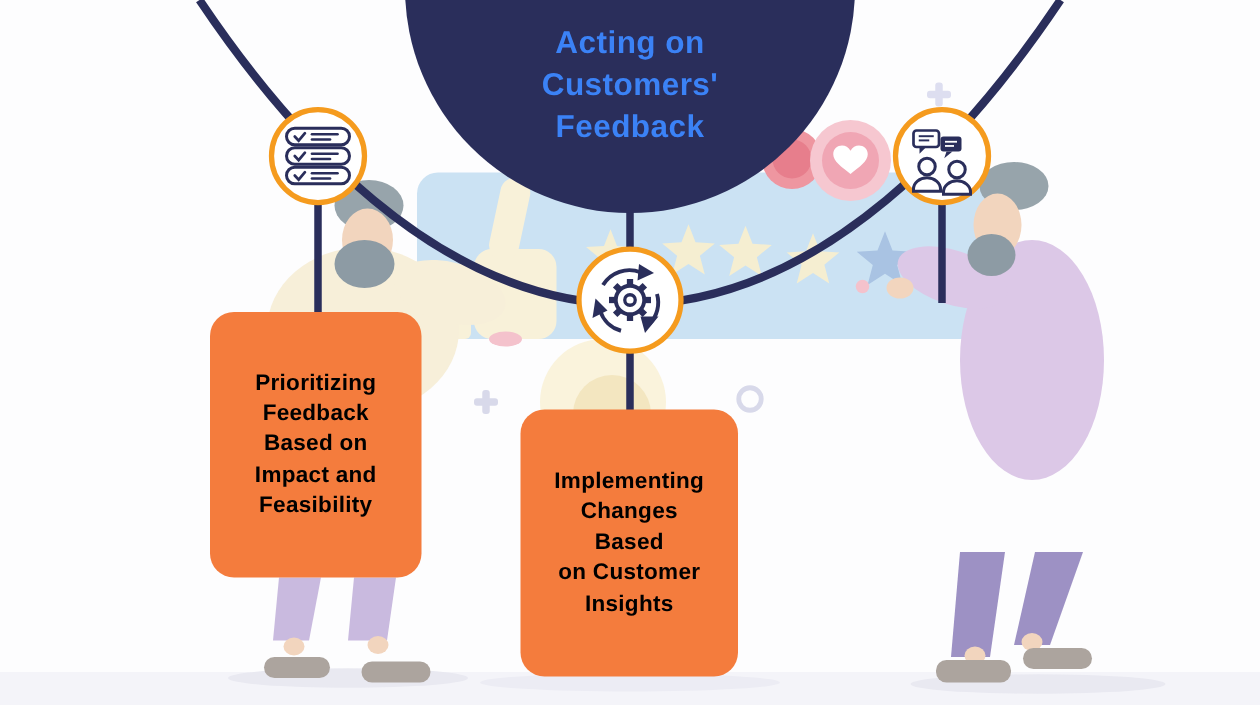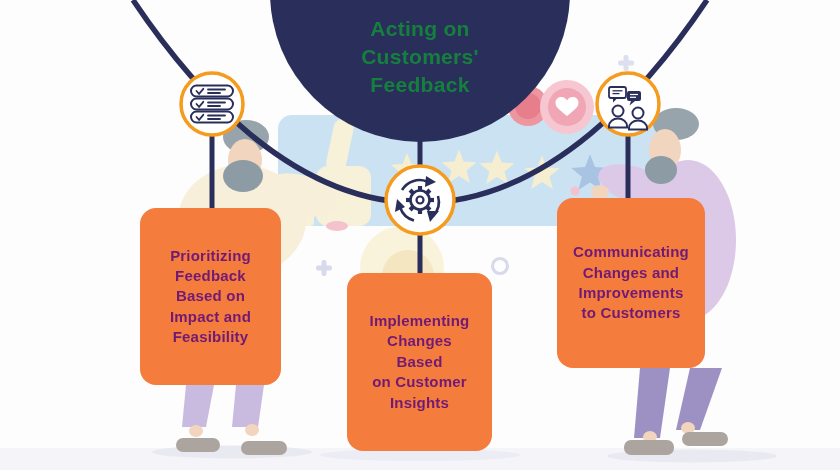--- a/index.html
+++ b/index.html
@@ -3,27 +3,27 @@
 <meta charset="utf-8">
 <style>
   html,body { margin:0; padding:0; background:#fff; }
   .stage {
     position:relative; width:840px; height:470px; overflow:hidden;
     background:#fdfdfe; font-family:"Liberation Sans", sans-serif;
   }
   .art { position:absolute; inset:0; }
   .title {
     position:absolute; left:322px; top:15px; width:196px;
-    color:#15803d; font-size:21px; font-weight:bold; line-height:1.33;
+    color:#3b82f6; font-size:21px; font-weight:bold; line-height:1.33;
     text-align:center; white-space:pre-line; letter-spacing:.3px;
   }
   .step-box {
     position:absolute; background:#F47C3D; border-radius:16px;
     display:flex; align-items:center; justify-content:center;
-    color:#701a75; font-weight:bold; text-align:center;
+    color:#000000; font-weight:bold; text-align:center;
     white-space:pre-line; font-size:15px; line-height:1.36; letter-spacing:.2px;
   }
   .box-1 { left:140px; top:208px; width:141px; height:177px; }
   .box-2 { left:347px; top:273px; width:145px; height:178px;justify-content:center; }
   .box-3 { left:557px; top:198px; width:148px; height:170px; }
 </style>
 </head>
 <body>
 
 <div class="stage">
@@ -192,19 +192,13 @@
 Impact and
 Feasibility</span>
   </div>
   <div class="step-box box-2">
     <span>Implementing
 Changes
 Based
 on Customer
 Insights</span>
   </div>
-  <div class="step-box box-3">
-    <span>Communicating
-Changes and
-Improvements
-to Customers</span>
-  </div>
 </div>
 
 </body></html>

